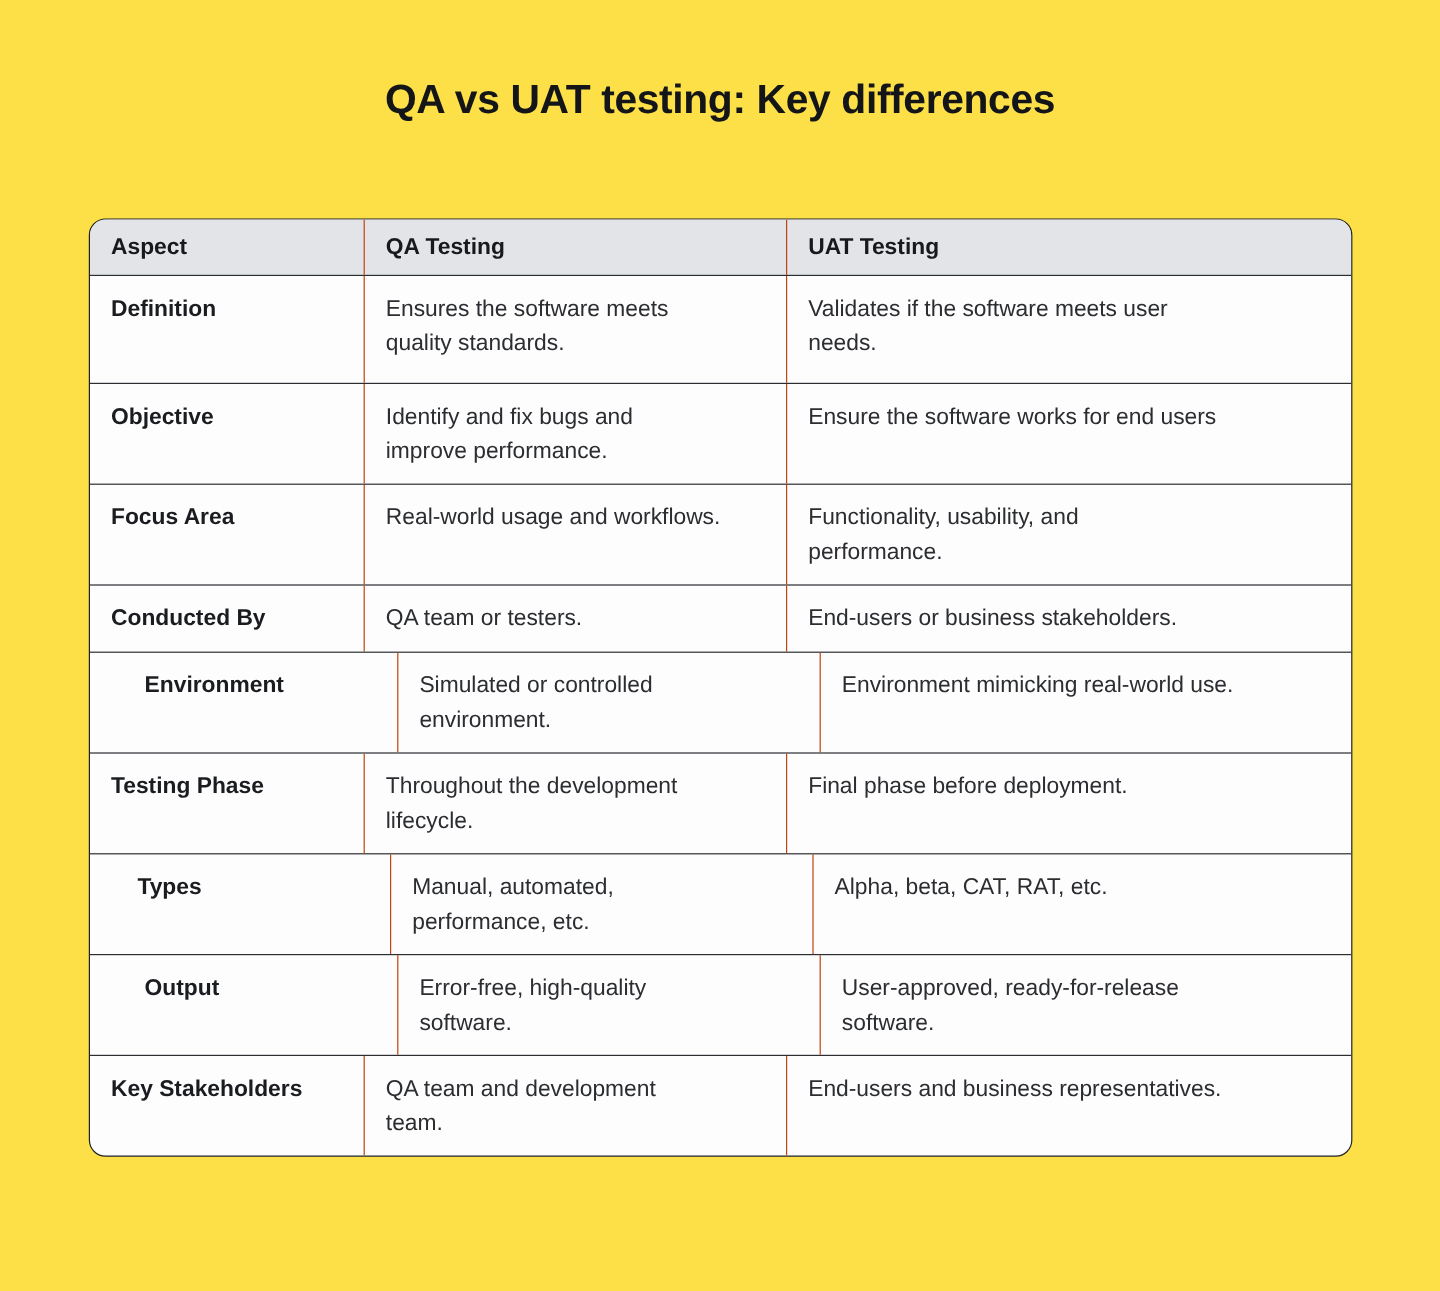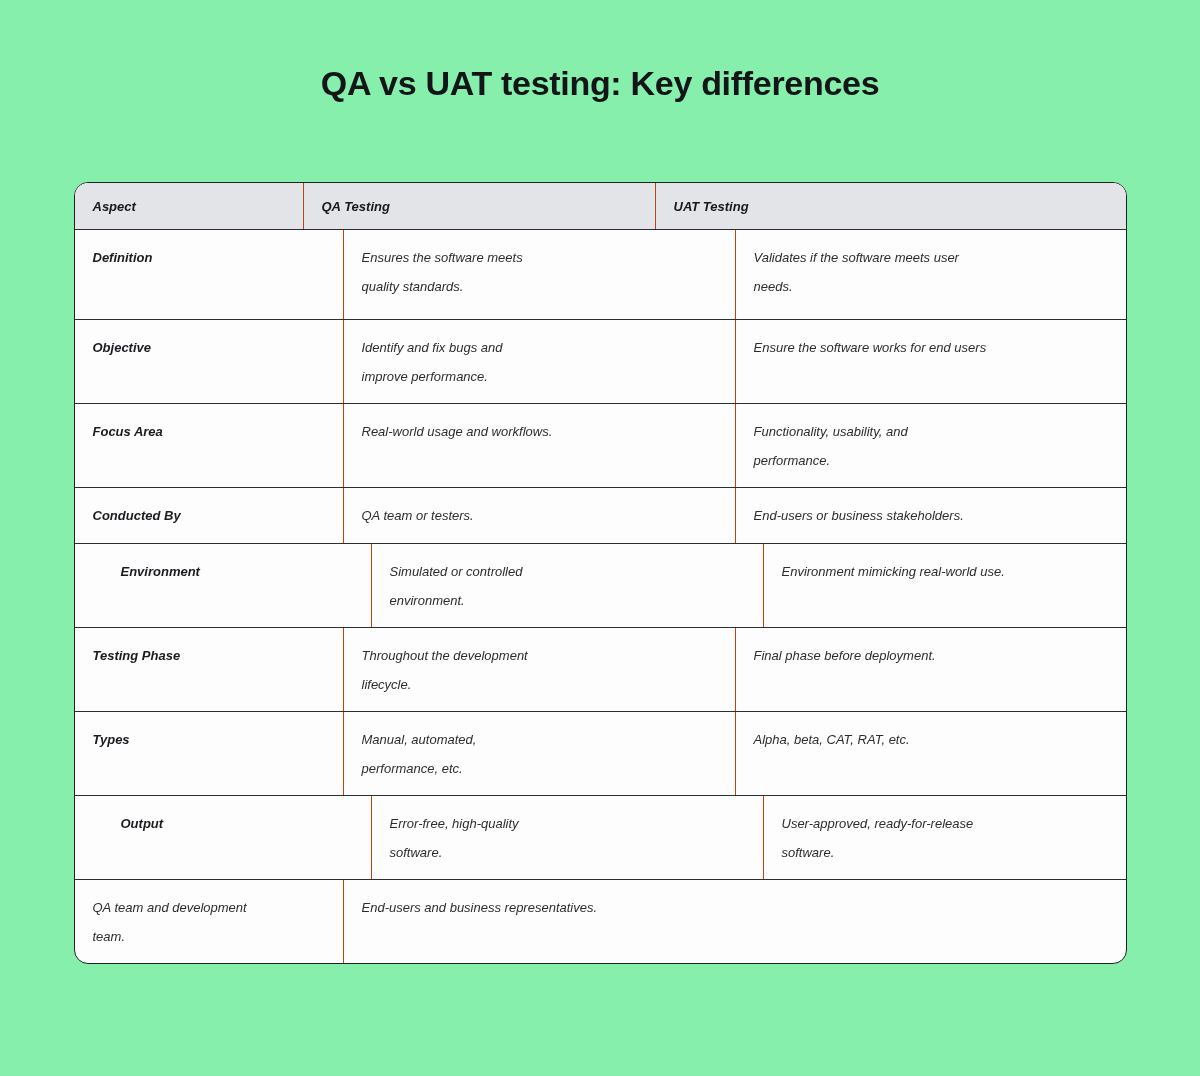--- a/index.html
+++ b/index.html
@@ -5,21 +5,21 @@
   * { margin: 0; padding: 0; box-sizing: border-box; }
 
   html, body {
     width: 1200px;
     font-family: "Liberation Sans", "DejaVu Sans", sans-serif;
   }
 
   .page {
     width: 1200px;
     height: 1076px;
-    background: #86efac;
+    background: #fde047;
     overflow: hidden;
   }
 
   .page-title {
     margin-top: 58px;
     text-align: center;
     font-size: 34px;
     line-height: 50px;
     font-weight: 700;
     letter-spacing: -0.3px;
@@ -33,29 +33,28 @@
     border: 1.5px solid #1f2124;
     border-radius: 14px;
     overflow: hidden;
   }
 
   .row {
     display: grid;
     grid-template-columns: 228px 352px 1fr;
   }
 
-  .row + .row { border-top: 1px solid #2c2e31; gap: 40px; }
+  .row + .row { border-top: 1px solid #2c2e31; }
 
   .cell {
     padding: 13px 18px 12px 18px;
-    font-size: 13px;
+    font-size: 19px;
     line-height: 29px;
     color: #2b2d30;
     white-space: pre-line;
-    font-style: italic;
   }
 
   .cell + .cell { border-left: 1px solid #c2410c; }
 
   .header-row { background: #e2e4e7; }
 
   .header-row .cell {
     display: flex;
     align-items: center;
     min-height: 46px;
@@ -65,21 +64,21 @@
     color: #17191c;
   }
 
   .aspect-cell {
     font-weight: 700;
     color: #1a1c1f;
   }
 
   .h90 { min-height: 90px; }
   .h84 { min-height: 84px; }
-  .h82 { min-height: 82px; }
+  .h82 { min-height: 82px; padding-left: 22px; }
   .h78 { min-height: 78px; padding-left: 28px; }
   .h56 { min-height: 56px; }
 </style>
 </head>
 <body>
 
 <div class="page">
 
   <h1 class="page-title">QA vs UAT testing: Key differences</h1>
 
@@ -143,19 +142,20 @@
 
     <div class="row h78">
       <div class="cell aspect-cell">Output</div>
       <div class="cell">Error-free, high-quality
 software.</div>
       <div class="cell">User-approved, ready-for-release
 software.</div>
     </div>
 
     <div class="row h84">
+      <div class="cell aspect-cell">Key Stakeholders</div>
       <div class="cell">QA team and development
 team.</div>
       <div class="cell">End-users and business representatives.</div>
     </div>
 
   </div>
 </div>
 
 </body></html>

